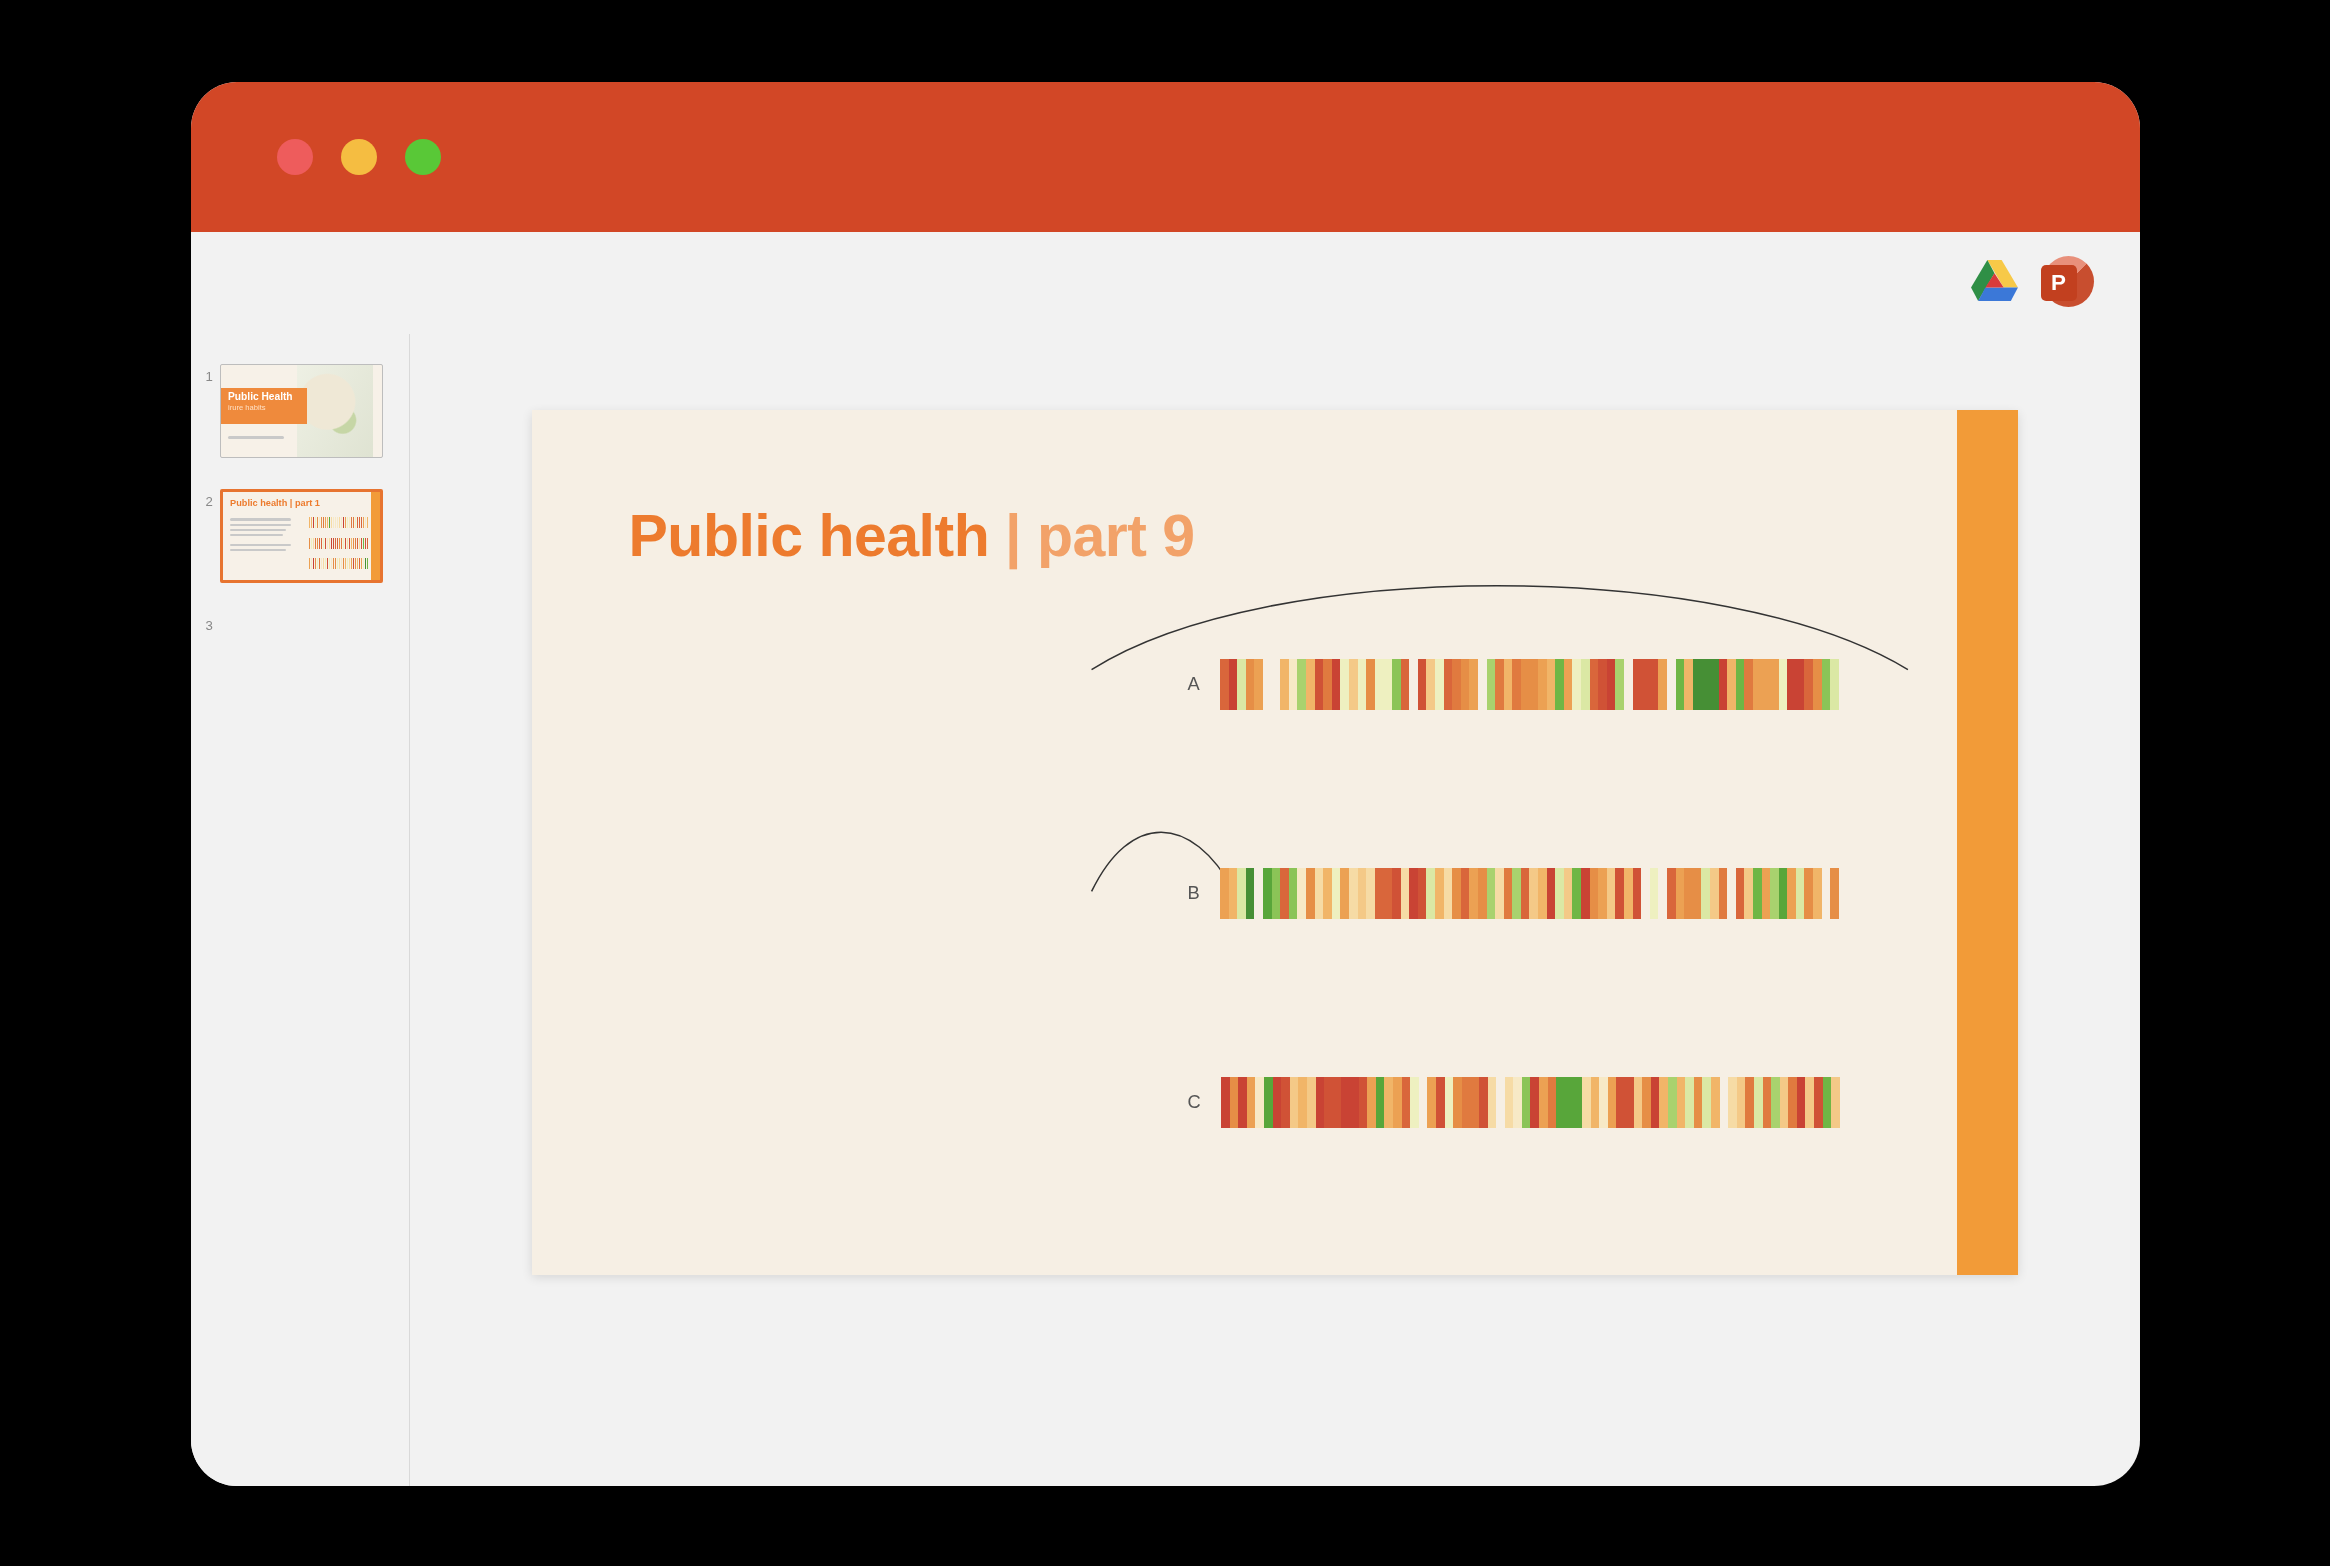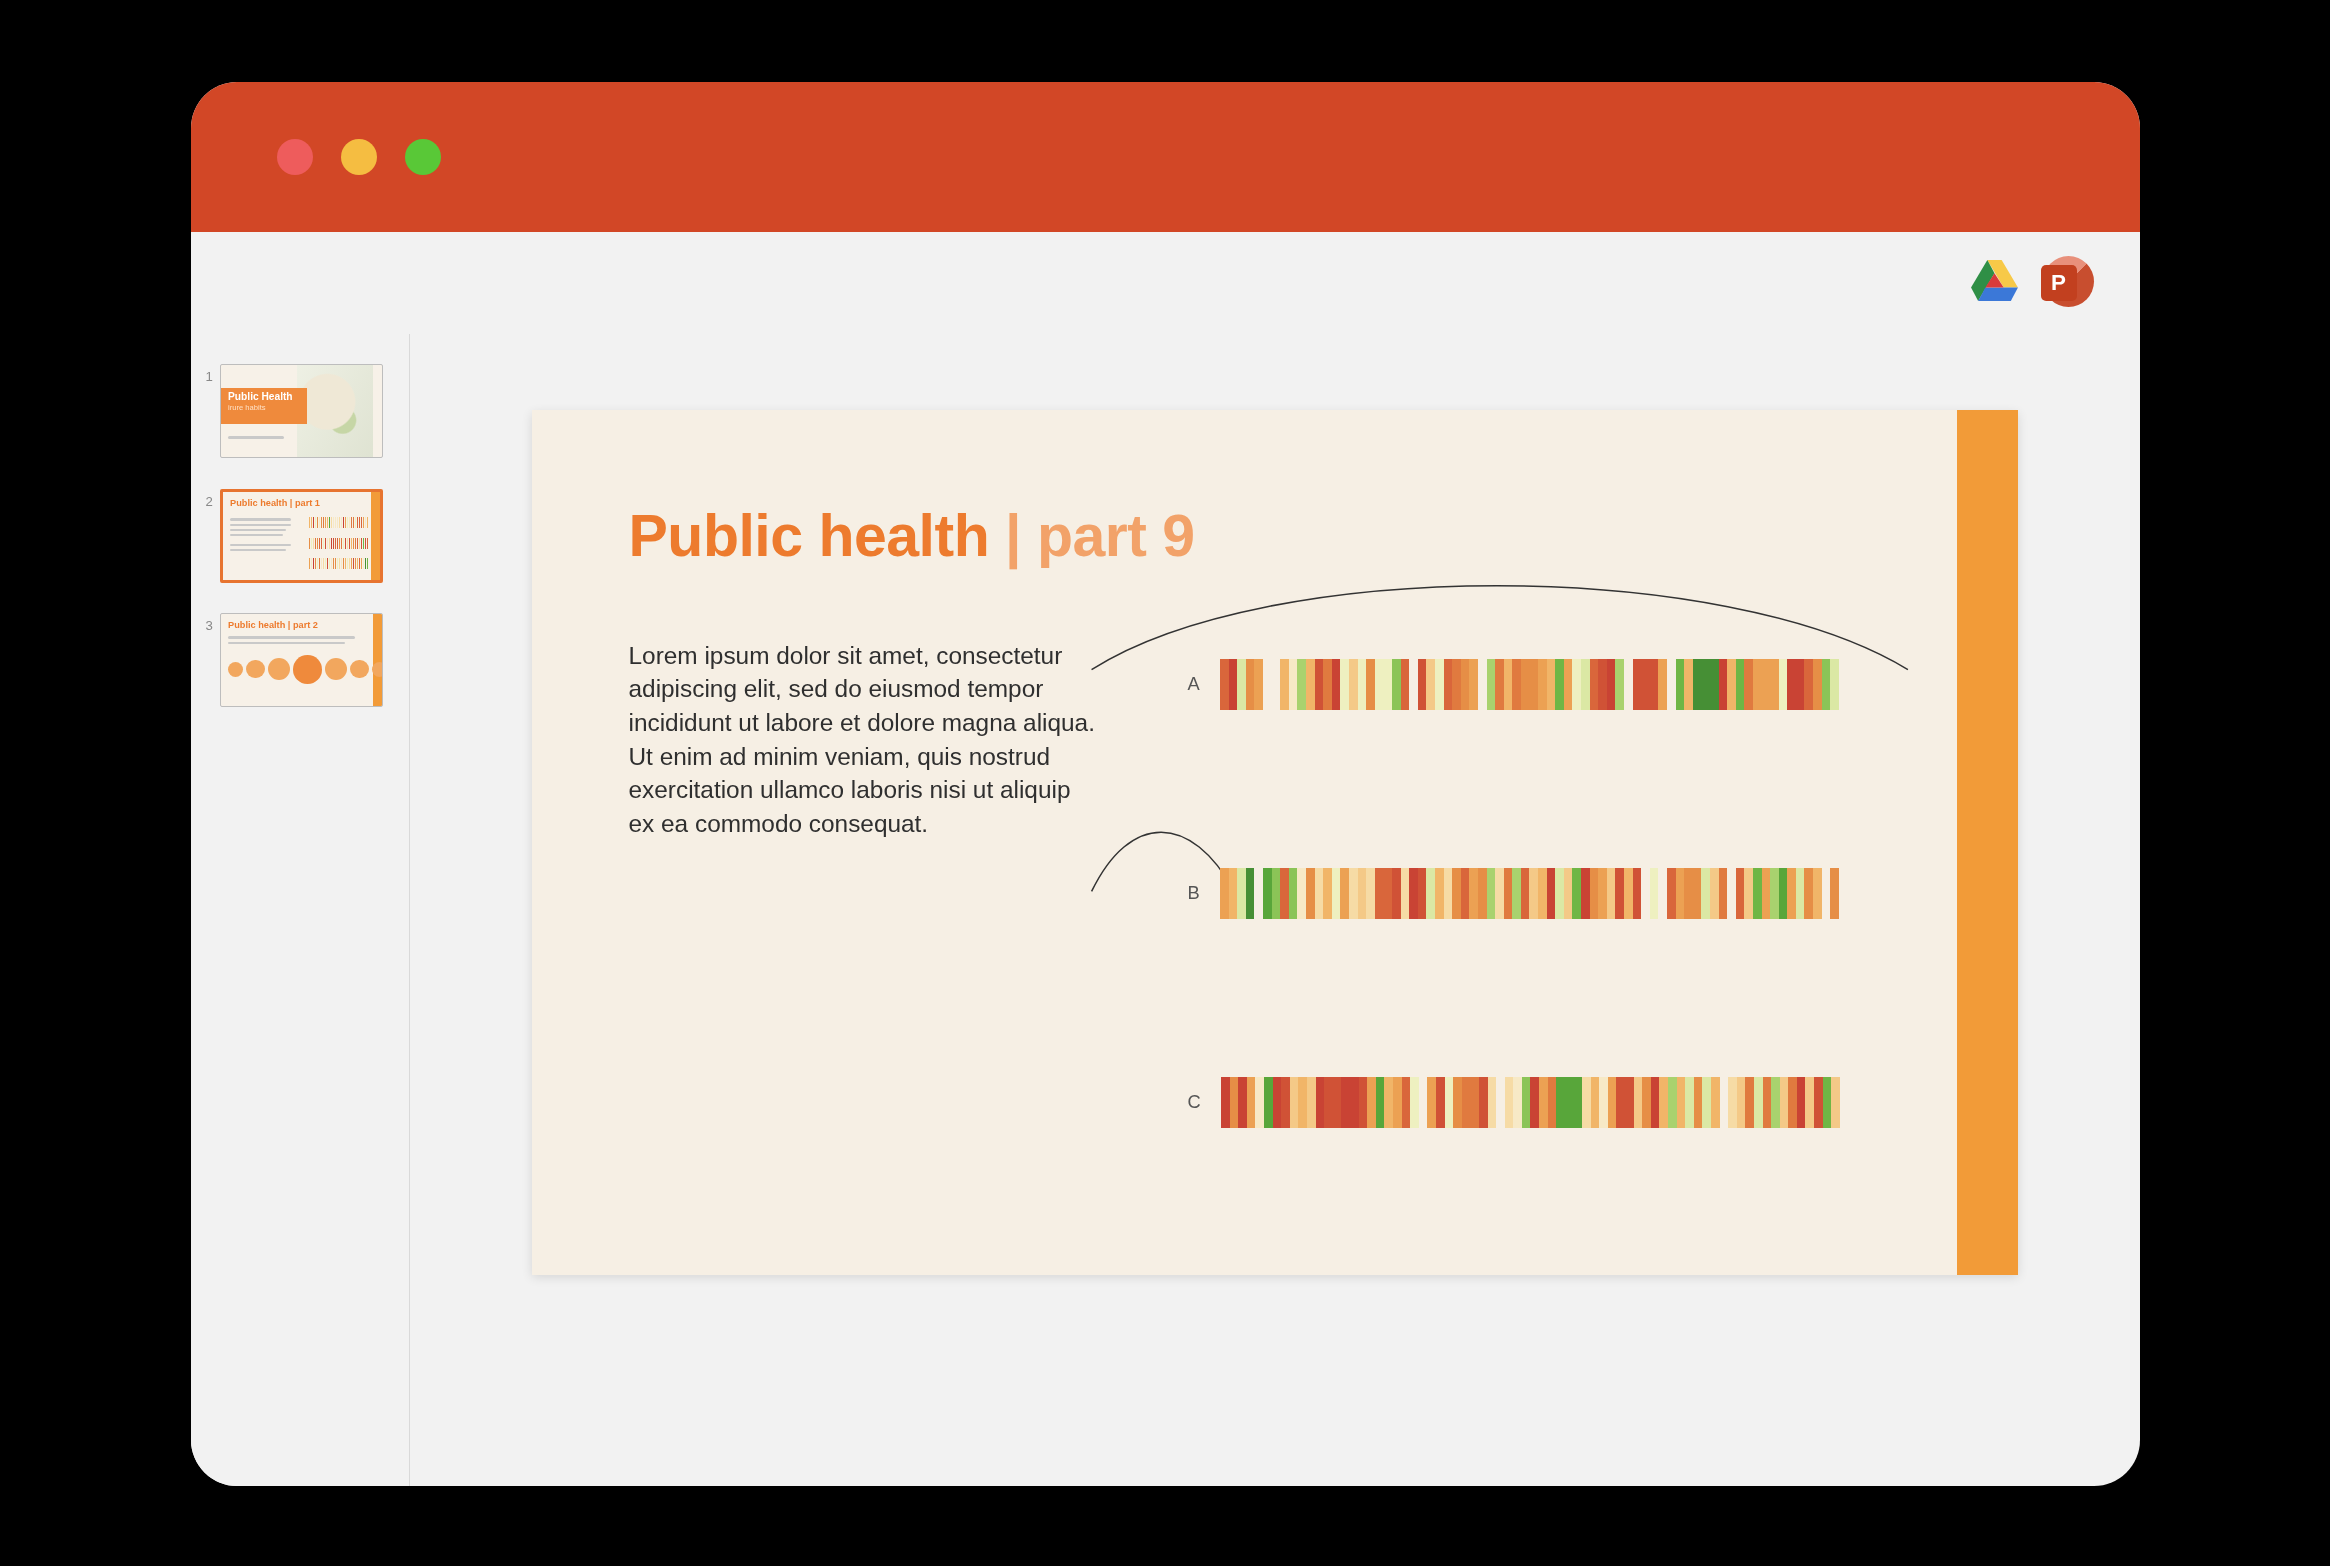--- a/index.html
+++ b/index.html
@@ -283,48 +283,32 @@
               <span style="background: rgb(236, 161, 83);"></span>
               <span style="background: rgb(247, 233, 198);"></span>
               <span style="background: rgb(70, 143, 53);"></span>
               <span style="background: rgb(111, 182, 69);"></span>
             </div>
         </div>
       </div>
 
       <div class="thumb-row">
         <div class="thumb-num">3</div>
-        <div class="thumb">
-          <div class="stripe"></div>
-          <div class="thumb-title" style="left:7.1px;top:6.1px">Public health | part 2</div>
-          <div class="thumb-graybar" style="top:22.4px;width:127px"></div>
-          <div class="thumb-graybar" style="top:27.5px;width:117px"></div>
-          <div class="thumb-bubbles">
-            <span style="width:15.3px;height:15.3px"></span>
-            <span style="width:18.3px;height:18.3px"></span>
-            <span style="width:22.4px;height:22.4px"></span>
-            <span style="width:28.5px;height:28.5px;background:#ef8a3c"></span>
-            <span style="width:22.4px;height:22.4px"></span>
-            <span style="width:18.3px;height:18.3px"></span>
-            <span style="width:15.3px;height:15.3px"></span>
-          </div>
-        </div>
       </div>
 
     </div>
 
     <div class="stage">
       <div class="slide">
         <div class="accent"></div>
 
         <h1>
           <span>Public health</span><span class="muted"><span> | </span><span>part 9</span></span>
         </h1>
 
-        <p class="para1">Lorem ipsum dolor sit amet, consectetur adipiscing elit, sed do eiusmod tempor incididunt ut labore et dolore magna aliqua. Ut enim ad minim veniam, quis nostrud exercitation ullamco laboris nisi ut aliquip ex ea commodo consequat.</p>
 
         <svg class="arc" style="left:557px;top:173px" width="824" height="102" viewBox="0 0 1620 200">
           <path d="M 5 170 C 350 -50, 1250 -50, 1610 170"></path>
         </svg>
         <svg class="arc" style="left:557px;top:382px" width="148" height="102" viewBox="0 0 290 200">
           <path d="M 5 195 C 80 40, 200 40, 285 195"></path>
         </svg>
 
         <div class="barset" style="top:249px">
           <span class="lbl">A</span>

